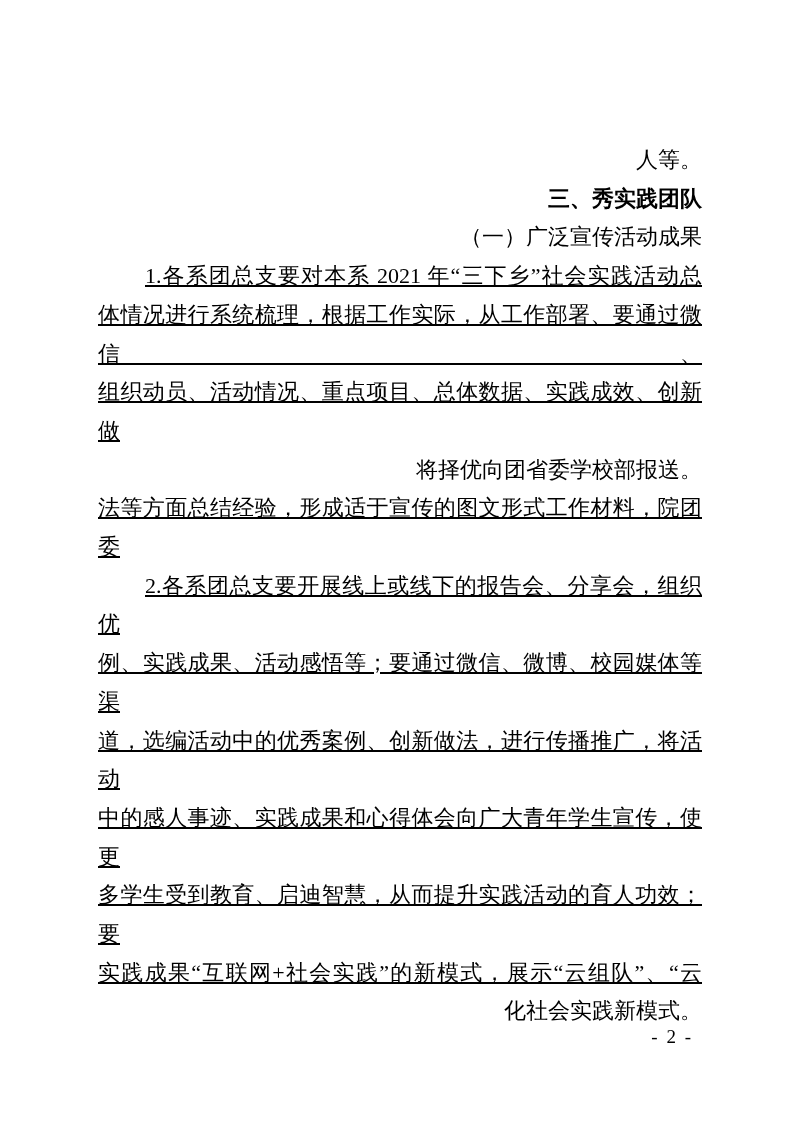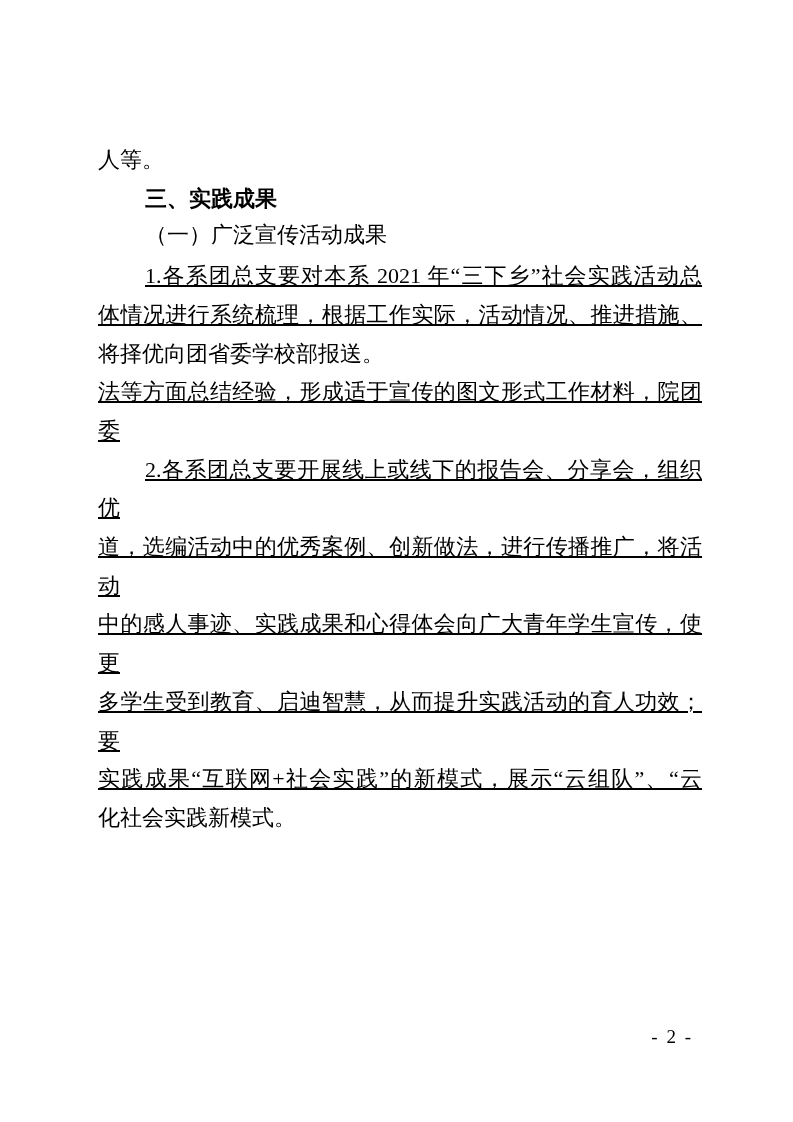--- a/index.html
+++ b/index.html
@@ -19,38 +19,38 @@
   .text-area {
     position: absolute;
     left: 98px;
     top: 141px;
     width: 604px;
   }
   .line {
     font-size: 22px;
     line-height: 38.7px;
     white-space: nowrap;
-    text-align: left;
+    text-align: right;
   }
   .line.justify {
     text-align: justify;
     text-align-last: justify;
     text-justify: inter-character;
     white-space: normal;
     text-decoration: underline;
   }
   .line.indent {
     text-indent: 47px;
   }
   .line.heading {
     font-family: "Liberation Sans", sans-serif;
     font-weight: bold;
   }
   .line.subheading {
-    font-family: Liberation Mono, monospace;
+    font-family: Liberation Sans, sans-serif;
   }
   .bold {
     font-family: "Liberation Sans", sans-serif;
     font-weight: bold;
   }
   .page-number {
     position: absolute;
     top: 1026px;
     right: 100px;
     font-size: 19px;
@@ -58,27 +58,29 @@
     font-family: "Liberation Serif", serif;
     color: #000000;
   }
 </style>
 </head>
 <body>
 
 <div class="page">
   <div class="text-area">
       <div class="line body"><span>人等。</span></div>
-      <div class="line heading indent"><span class="bold">三、实践成果</span></div>
+      <div class="line heading indent"><span class="bold">三、秀实践团队</span></div>
       <div class="line subheading indent"><span>（一）广泛宣传活动成果</span></div>
       <div class="line body indent justify"><span>1.各系团总支要对本系 2021 年“三下乡”社会实践活动总</span></div>
-      <div class="line body justify"><span>体情况进行系统梳理，根据工作实际，活动情况、推进措施、</span></div>
+      <div class="line body justify"><span>体情况进行系统梳理，根据工作实际，从工作部署、要通过微信、</span></div>
+      <div class="line body justify"><span>组织动员、活动情况、重点项目、总体数据、实践成效、创新做</span></div>
       <div class="line body"><span>将择优向团省委学校部报送。</span></div>
       <div class="line body justify"><span>法等方面总结经验，形成适于宣传的图文形式工作材料，院团委</span></div>
       <div class="line body indent justify"><span>2.各系团总支要开展线上或线下的报告会、分享会，组织优</span></div>
+      <div class="line body justify"><span>例、实践成果、活动感悟等；要通过微信、微博、校园媒体等渠</span></div>
       <div class="line body justify"><span>道，选编活动中的优秀案例、创新做法，进行传播推广，将活动</span></div>
       <div class="line body justify"><span>中的感人事迹、实践成果和心得体会向广大青年学生宣传，使更</span></div>
       <div class="line body justify"><span>多学生受到教育、启迪智慧，从而提升实践活动的育人功效；要</span></div>
       <div class="line body justify"><span>实践成果“互联网+社会实践”的新模式，展示“云组队”、“云</span></div>
       <div class="line body"><span>化社会实践新模式。</span></div>
     </div>
   <div class="page-number">- 2 -</div>
 </div>
 
 </body></html>

